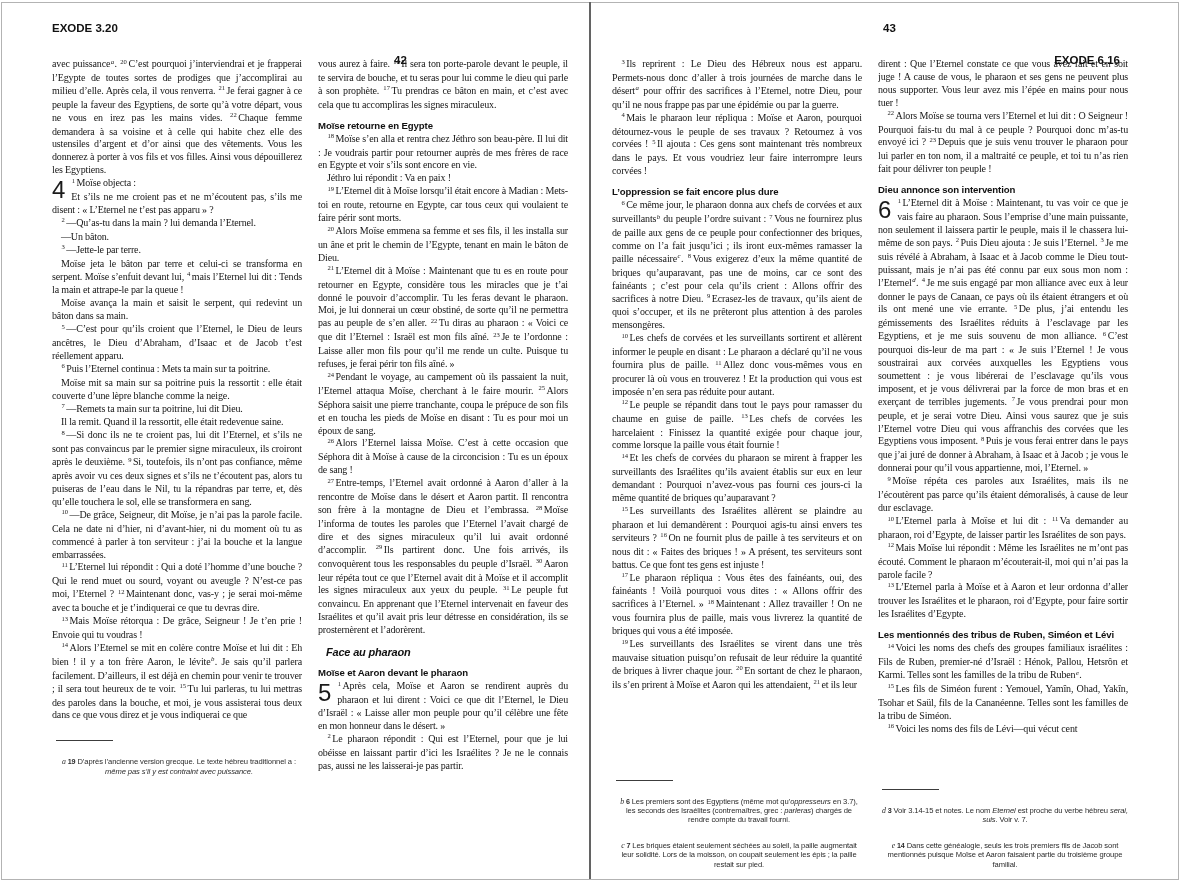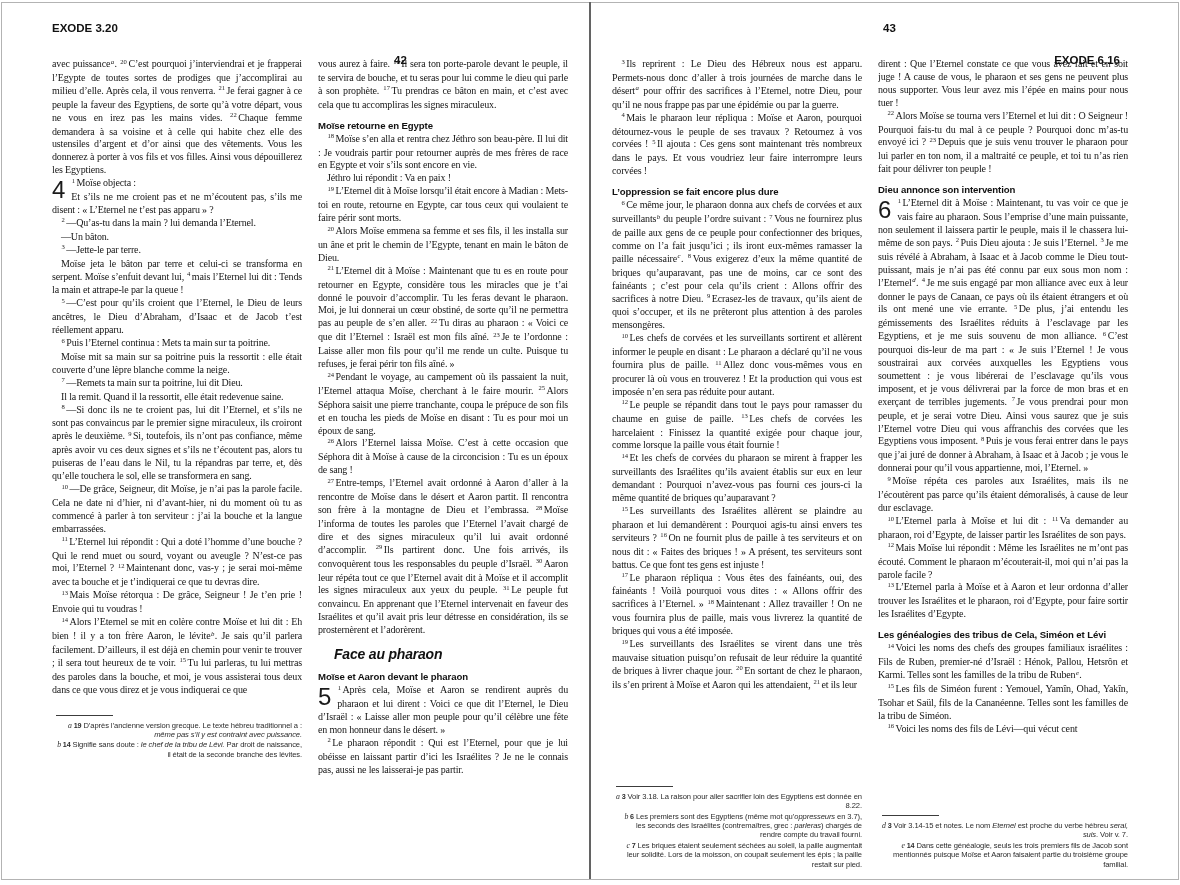--- a/index.html
+++ b/index.html
@@ -24,28 +24,28 @@
   .bp{margin:0;font-size:10px;line-height:12.9px;letter-spacing:-0.15px;
       text-align:justify;text-indent:9px;hyphens:auto;-webkit-hyphens:auto;}
   .bp.flush{text-indent:0;}
   .bp.chap{text-indent:0;}
   .vn{font-size:6.6px;position:relative;top:-3.4px;margin:0 1.5px 0 0.5px;
       letter-spacing:0;color:#222;}
   .nr{font-size:6.8px;position:relative;top:-3.4px;font-style:italic;margin:0 0.5px 0 0.5px;}
   .chapnum{float:left;font-family:"Liberation Sans",sans-serif;font-weight:400;
            font-size:24px;line-height:24px;margin:1px 6px 0 0;color:#1b1b1b;}
   .h1{font-family:"Liberation Sans",sans-serif;font-style:italic;font-weight:bold;
-      font-size:14px;margin:9px 16px 1px;color:#111;letter-spacing:-0.2px;}
+      font-size:11px;margin:9px 8px 1px;color:#111;letter-spacing:-0.2px;}
   .h2{font-family:"Liberation Sans",sans-serif;font-weight:bold;
       font-size:9.6px;margin:8px 0 2px;color:#111;letter-spacing:-0.1px;}
   .fng{margin-top:auto;padding:8px 0 6px 4px;}
   .page-left .fng{margin-top:10px;}
   .fnrule{width:57px;border-top:1.2px solid #3c3c3c;margin:0 0 5px 0;}
-  .fn{margin:1px 0 1px;font-family:"Liberation Sans",sans-serif;font-size:7.6px;
-      line-height:9.4px;letter-spacing:-0.1px;color:#2b2b2b;text-align:right;}
+  .fn{margin:16px 0 1px;font-family:"Liberation Sans",sans-serif;font-size:7.6px;
+      line-height:9.4px;letter-spacing:-0.1px;color:#2b2b2b;text-align:center;}
   .fnl{font-style:italic;font-family:"Liberation Serif",serif;font-size:7.8px;}
   .fnv{font-weight:bold;font-size:7.2px;}
   .fn i, .bp i{font-style:italic;}
 </style>
 </head>
 <body>
 
 <div class="spread">
   <div class="frame"></div>
 
@@ -53,34 +53,34 @@
     <span class="hdr hdr-book-l">EXODE 3.20</span>
     <span class="hdr hdr-num-l">42</span>
     <div class="cols">
       <div class="col">
           <p class="bp flush">avec puissance<span class="nr">a</span>. <span class="vn">20</span>C’est pourquoi j’interviendrai et je frapperai l’Egypte de toutes sortes de prodiges que j’accomplirai au milieu d’elle. Après cela, il vous renverra. <span class="vn">21</span>Je ferai gagner à ce peuple la faveur des Egyptiens, de sorte qu’à votre départ, vous ne vous en irez pas les mains vides. <span class="vn">22</span>Chaque femme demandera à sa voisine et à celle qui habite chez elle des ustensiles d’argent et d’or ainsi que des vêtements. Vous les donnerez à porter à vos fils et vos filles. Ainsi vous dépouillerez les Egyptiens.</p>
           <p class="bp chap"><span class="chapnum">4</span><span class="vn">1</span>Moïse objecta :<br>Et s’ils ne me croient pas et ne m’écoutent pas, s’ils me disent : « L’Eternel ne t’est pas apparu » ?</p>
           <p class="bp"><span class="vn">2</span>—Qu’as-tu dans la main ? lui demanda l’Eternel.</p>
           <p class="bp">—Un bâton.</p>
           <p class="bp"><span class="vn">3</span>—Jette-le par terre.</p>
           <p class="bp">Moïse jeta le bâton par terre et celui-ci se transforma en serpent. Moïse s’enfuit devant lui, <span class="vn">4</span>mais l’Eternel lui dit : Tends la main et attrape-le par la queue !</p>
+          <p class="bp">Moïse avança la main et saisit le serpent, qui redevint un bâton dans sa main.</p>
           <p class="bp"><span class="vn">5</span>—C’est pour qu’ils croient que l’Eternel, le Dieu de leurs ancêtres, le Dieu d’Abraham, d’Isaac et de Jacob t’est réellement apparu.</p>
           <p class="bp"><span class="vn">6</span>Puis l’Eternel continua : Mets ta main sur ta poitrine.</p>
           <p class="bp">Moïse mit sa main sur sa poitrine puis la ressortit : elle était couverte d’une lèpre blanche comme la neige.</p>
           <p class="bp"><span class="vn">7</span>—Remets ta main sur ta poitrine, lui dit Dieu.</p>
           <p class="bp">Il la remit. Quand il la ressortit, elle était redevenue saine.</p>
           <p class="bp"><span class="vn">8</span>—Si donc ils ne te croient pas, lui dit l’Eternel, et s’ils ne sont pas convaincus par le premier signe miraculeux, ils croiront après le deuxième. <span class="vn">9</span>Si, toutefois, ils n’ont pas confiance, même après avoir vu ces deux signes et s’ils ne t’écoutent pas, alors tu puiseras de l’eau dans le Nil, tu la répandras par terre, et, dès qu’elle touchera le sol, elle se transformera en sang.</p>
           <p class="bp"><span class="vn">10</span>—De grâce, Seigneur, dit Moïse, je n’ai pas la parole facile. Cela ne date ni d’hier, ni d’avant-hier, ni du moment où tu as commencé à parler à ton serviteur : j’ai la bouche et la langue embarrassées.</p>
           <p class="bp"><span class="vn">11</span>L’Eternel lui répondit : Qui a doté l’homme d’une bouche ? Qui le rend muet ou sourd, voyant ou aveugle ? N’est-ce pas moi, l’Eternel ? <span class="vn">12</span>Maintenant donc, vas-y ; je serai moi-même avec ta bouche et je t’indiquerai ce que tu devras dire.</p>
           <p class="bp"><span class="vn">13</span>Mais Moïse rétorqua : De grâce, Seigneur ! Je t’en prie ! Envoie qui tu voudras !</p>
           <p class="bp"><span class="vn">14</span>Alors l’Eternel se mit en colère contre Moïse et lui dit : Eh bien ! il y a ton frère Aaron, le lévite<span class="nr">b</span>. Je sais qu’il parlera facilement. D’ailleurs, il est déjà en chemin pour venir te trouver ; il sera tout heureux de te voir. <span class="vn">15</span>Tu lui parleras, tu lui mettras des paroles dans la bouche, et moi, je vous assisterai tous deux dans ce que vous direz et je vous indiquerai ce que</p>
           <div class="fng">
             <div class="fnrule"></div>
             <p class="fn"><span class="fnl">a</span><span class="fnv">&nbsp;19&nbsp;</span>D’après l’ancienne version grecque. Le texte hébreu traditionnel a : <i>même pas s’il y est contraint avec puissance.</i></p>
-            <p class="fn"><span class="fnl">b</span><span class="fnv">&nbsp;14&nbsp;</span>Signifie sans doute : <i>le chef de la tribu de Lévi.</i> Par droit de naissance, il était de la seconde branche des lévites.</p>
           </div>
         </div>
       <div class="col">
           <p class="bp flush">vous aurez à faire. <span class="vn">16</span>Il sera ton porte-parole devant le peuple, il te servira de bouche, et tu seras pour lui comme le dieu qui parle à son prophète. <span class="vn">17</span>Tu prendras ce bâton en main, et c’est avec cela que tu accompliras les signes miraculeux.</p>
           <div class="h2">Moïse retourne en Egypte</div>
           <p class="bp"><span class="vn">18</span>Moïse s’en alla et rentra chez Jéthro son beau-père. Il lui dit : Je voudrais partir pour retourner auprès de mes frères de race en Egypte et voir s’ils sont encore en vie.</p>
           <p class="bp">Jéthro lui répondit : Va en paix !</p>
           <p class="bp"><span class="vn">19</span>L’Eternel dit à Moïse lorsqu’il était encore à Madian : Mets-toi en route, retourne en Egypte, car tous ceux qui voulaient te faire périr sont morts.</p>
           <p class="bp"><span class="vn">20</span>Alors Moïse emmena sa femme et ses fils, il les installa sur un âne et prit le chemin de l’Egypte, tenant en main le bâton de Dieu.</p>
           <p class="bp"><span class="vn">21</span>L’Eternel dit à Moïse : Maintenant que tu es en route pour retourner en Egypte, considère tous les miracles que je t’ai donné le pouvoir d’accomplir. Tu les feras devant le pharaon. Moi, je lui donnerai un cœur obstiné, de sorte qu’il ne permettra pas au peuple de s’en aller. <span class="vn">22</span>Tu diras au pharaon : « Voici ce que dit l’Eternel : Israël est mon fils aîné. <span class="vn">23</span>Je te l’ordonne : Laisse aller mon fils pour qu’il me rende un culte. Puisque tu refuses, je ferai périr ton fils aîné. »</p>
@@ -107,35 +107,34 @@
           <div class="h2">L’oppression se fait encore plus dure</div>
           <p class="bp"><span class="vn">6</span>Ce même jour, le pharaon donna aux chefs de corvées et aux surveillants<span class="nr">b</span> du peuple l’ordre suivant : <span class="vn">7</span>Vous ne fournirez plus de paille aux gens de ce peuple pour confectionner des briques, comme on l’a fait jusqu’ici ; ils iront eux-mêmes ramasser la paille nécessaire<span class="nr">c</span>. <span class="vn">8</span>Vous exigerez d’eux la même quantité de briques qu’auparavant, pas une de moins, car ce sont des fainéants ; c’est pour cela qu’ils crient : Allons offrir des sacrifices à notre Dieu. <span class="vn">9</span>Ecrasez-les de travaux, qu’ils aient de quoi s’occuper, et ils ne prêteront plus attention à des paroles mensongères.</p>
           <p class="bp"><span class="vn">10</span>Les chefs de corvées et les surveillants sortirent et allèrent informer le peuple en disant : Le pharaon a déclaré qu’il ne vous fournira plus de paille. <span class="vn">11</span>Allez donc vous-mêmes vous en procurer là où vous en trouverez ! Et la production qui vous est imposée n’en sera pas réduite pour autant.</p>
           <p class="bp"><span class="vn">12</span>Le peuple se répandit dans tout le pays pour ramasser du chaume en guise de paille. <span class="vn">13</span>Les chefs de corvées les harcelaient : Finissez la quantité exigée pour chaque jour, comme lorsque la paille vous était fournie !</p>
           <p class="bp"><span class="vn">14</span>Et les chefs de corvées du pharaon se mirent à frapper les surveillants des Israélites qu’ils avaient établis sur eux en leur demandant : Pourquoi n’avez-vous pas fourni ces jours-ci la même quantité de briques qu’auparavant ?</p>
           <p class="bp"><span class="vn">15</span>Les surveillants des Israélites allèrent se plaindre au pharaon et lui demandèrent : Pourquoi agis-tu ainsi envers tes serviteurs ? <span class="vn">16</span>On ne fournit plus de paille à tes serviteurs et on nous dit : « Faites des briques ! » A présent, tes serviteurs sont battus. Ce que font tes gens est injuste !</p>
           <p class="bp"><span class="vn">17</span>Le pharaon répliqua : Vous êtes des fainéants, oui, des fainéants ! Voilà pourquoi vous dites : « Allons offrir des sacrifices à l’Eternel. » <span class="vn">18</span>Maintenant : Allez travailler ! On ne vous fournira plus de paille, mais vous livrerez la quantité de briques qui vous a été imposée.</p>
           <p class="bp"><span class="vn">19</span>Les surveillants des Israélites se virent dans une très mauvaise situation puisqu’on refusait de leur réduire la quantité de briques à livrer chaque jour. <span class="vn">20</span>En sortant de chez le pharaon, ils s’en prirent à Moïse et Aaron qui les attendaient, <span class="vn">21</span>et ils leur</p>
           <div class="fng">
             <div class="fnrule"></div>
-            <p class="fn"><span class="fnl">a</span><span class="fnv">&nbsp;3&nbsp;</span>Voir 3.18. La raison pour aller sacrifier loin des Egyptiens est donnée en 8.22.</p>
             <p class="fn"><span class="fnl">b</span><span class="fnv">&nbsp;6&nbsp;</span>Les premiers sont des Egyptiens (même mot qu’<i>oppresseurs</i> en 3.7), les seconds des Israélites (contremaîtres, grec : <i>parleras</i>) chargés de rendre compte du travail fourni.</p>
             <p class="fn"><span class="fnl">c</span><span class="fnv">&nbsp;7&nbsp;</span>Les briques étaient seulement séchées au soleil, la paille augmentait leur solidité. Lors de la moisson, on coupait seulement les épis ; la paille restait sur pied.</p>
           </div>
         </div>
       <div class="col">
           <p class="bp flush">dirent : Que l’Eternel constate ce que vous avez fait et en soit juge ! A cause de vous, le pharaon et ses gens ne peuvent plus nous supporter. Vous leur avez mis l’épée en mains pour nous tuer !</p>
           <p class="bp"><span class="vn">22</span>Alors Moïse se tourna vers l’Eternel et lui dit : O Seigneur ! Pourquoi fais-tu du mal à ce peuple ? Pourquoi donc m’as-tu envoyé ici ? <span class="vn">23</span>Depuis que je suis venu trouver le pharaon pour lui parler en ton nom, il a maltraité ce peuple, et toi tu n’as rien fait pour délivrer ton peuple !</p>
           <div class="h2">Dieu annonce son intervention</div>
           <p class="bp chap"><span class="chapnum">6</span><span class="vn">1</span>L’Eternel dit à Moïse : Maintenant, tu vas voir ce que je vais faire au pharaon. Sous l’emprise d’une main puissante, non seulement il laissera partir le peuple, mais il le chassera lui-même de son pays. <span class="vn">2</span>Puis Dieu ajouta : Je suis l’Eternel. <span class="vn">3</span>Je me suis révélé à Abraham, à Isaac et à Jacob comme le Dieu tout-puissant, mais je n’ai pas été connu par eux sous mon nom : l’Eternel<span class="nr">d</span>. <span class="vn">4</span>Je me suis engagé par mon alliance avec eux à leur donner le pays de Canaan, ce pays où ils étaient étrangers et où ils ont mené une vie errante. <span class="vn">5</span>De plus, j’ai entendu les gémissements des Israélites réduits à l’esclavage par les Egyptiens, et je me suis souvenu de mon alliance. <span class="vn">6</span>C’est pourquoi dis-leur de ma part : « Je suis l’Eternel ! Je vous soustrairai aux corvées auxquelles les Egyptiens vous soumettent : je vous libérerai de l’esclavage qu’ils vous imposent, et je vous délivrerai par la force de mon bras et en exerçant de terribles jugements. <span class="vn">7</span>Je vous prendrai pour mon peuple, et je serai votre Dieu. Ainsi vous saurez que je suis l’Eternel votre Dieu qui vous affranchis des corvées que les Egyptiens vous imposent. <span class="vn">8</span>Puis je vous ferai entrer dans le pays que j’ai juré de donner à Abraham, à Isaac et à Jacob ; je vous le donnerai pour qu’il vous appartienne, moi, l’Eternel. »</p>
           <p class="bp"><span class="vn">9</span>Moïse répéta ces paroles aux Israélites, mais ils ne l’écoutèrent pas parce qu’ils étaient démoralisés, à cause de leur dur esclavage.</p>
           <p class="bp"><span class="vn">10</span>L’Eternel parla à Moïse et lui dit : <span class="vn">11</span>Va demander au pharaon, roi d’Egypte, de laisser partir les Israélites de son pays.</p>
           <p class="bp"><span class="vn">12</span>Mais Moïse lui répondit : Même les Israélites ne m’ont pas écouté. Comment le pharaon m’écouterait-il, moi qui n’ai pas la parole facile ?</p>
           <p class="bp"><span class="vn">13</span>L’Eternel parla à Moïse et à Aaron et leur ordonna d’aller trouver les Israélites et le pharaon, roi d’Egypte, pour faire sortir les Israélites d’Egypte.</p>
-          <div class="h2">Les généalogies des tribus de Cela, Siméon et Lévi</div>
+          <div class="h2">Les mentionnés des tribus de Ruben, Siméon et Lévi</div>
           <p class="bp"><span class="vn">14</span>Voici les noms des chefs des groupes familiaux israélites : Fils de Ruben, premier-né d’Israël : Hénok, Pallou, Hetsrôn et Karmi. Telles sont les familles de la tribu de Ruben<span class="nr">e</span>.</p>
           <p class="bp"><span class="vn">15</span>Les fils de Siméon furent : Yemouel, Yamîn, Ohad, Yakîn, Tsohar et Saül, fils de la Cananéenne. Telles sont les familles de la tribu de Siméon.</p>
           <p class="bp"><span class="vn">16</span>Voici les noms des fils de Lévi—qui vécut cent</p>
           <div class="fng">
             <div class="fnrule"></div>
             <p class="fn"><span class="fnl">d</span><span class="fnv">&nbsp;3&nbsp;</span>Voir 3.14-15 et notes. Le nom <i>Eternel</i> est proche du verbe hébreu <i>serai, suis</i>. Voir v. 7.</p>
             <p class="fn"><span class="fnl">e</span><span class="fnv">&nbsp;14&nbsp;</span>Dans cette généalogie, seuls les trois premiers fils de Jacob sont mentionnés puisque Moïse et Aaron faisaient partie du troisième groupe familial.</p>
           </div>
         </div>
     </div>

